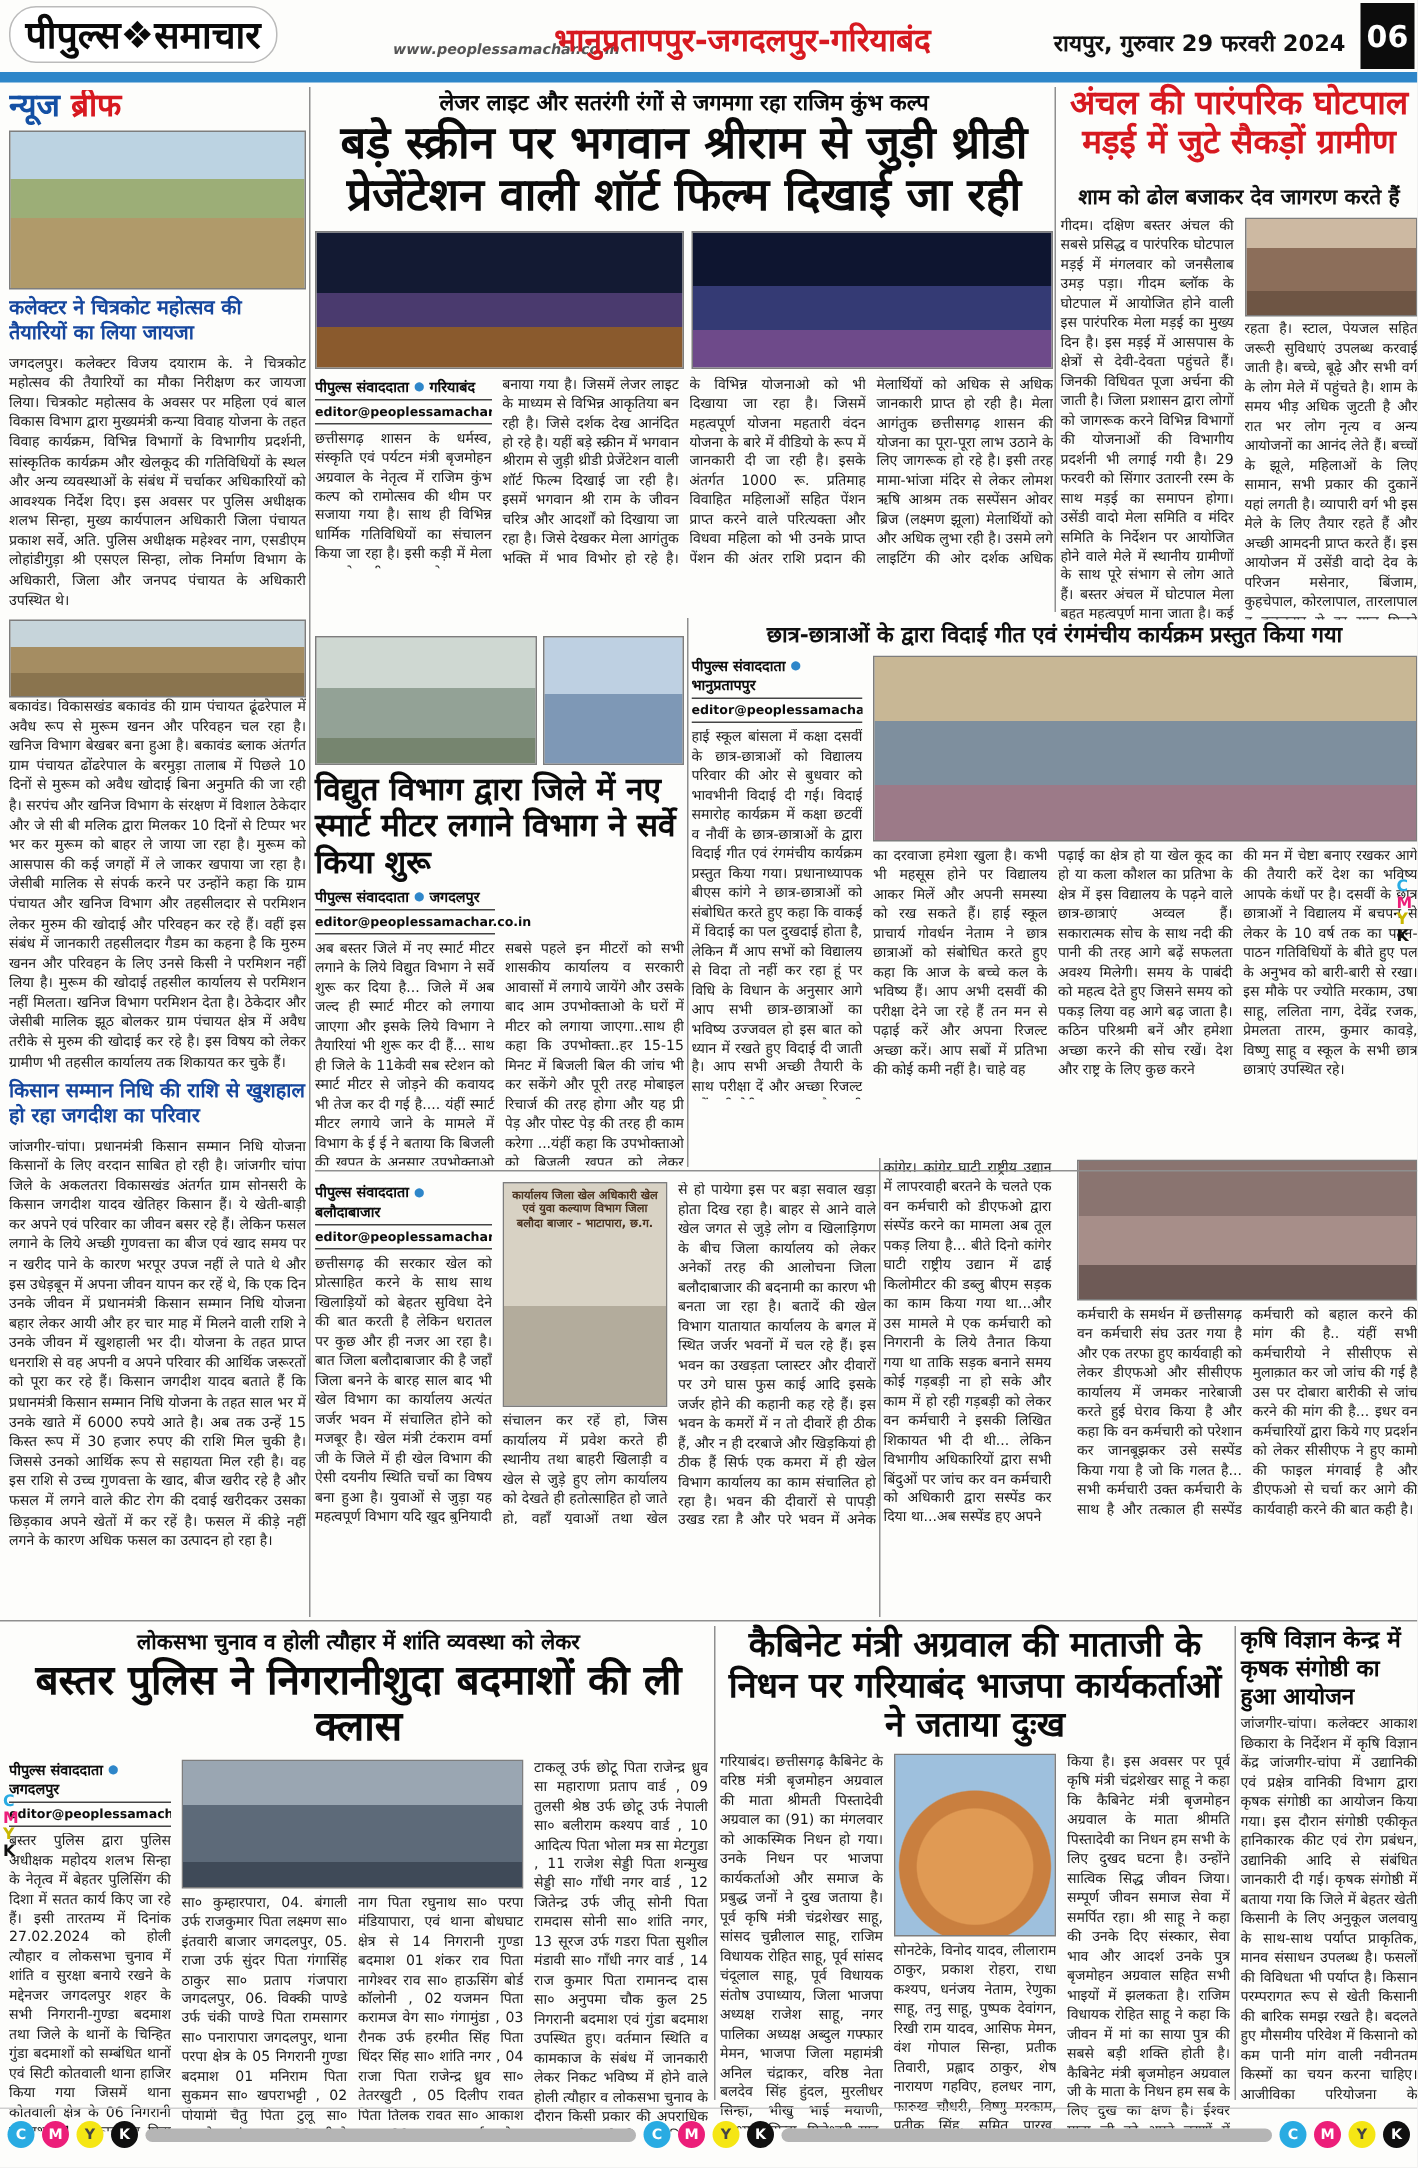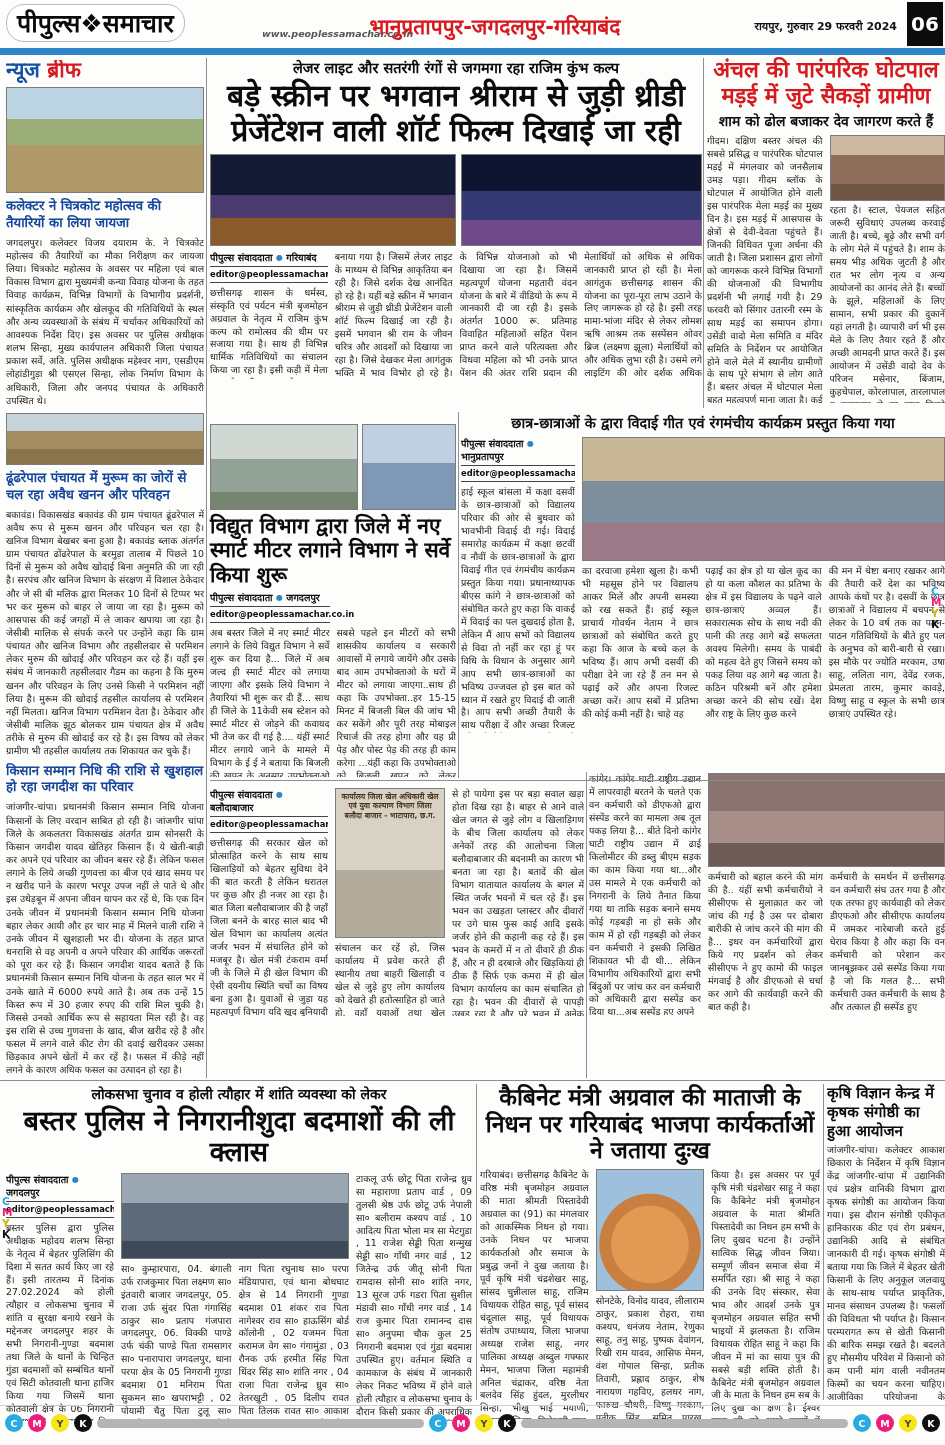--- a/index.html
+++ b/index.html
@@ -7,21 +7,21 @@
         font-family:"DejaVu Sans",sans-serif;color:#161616;}
   .abs{position:absolute;}
   .vline{position:absolute;width:1px;background:#8f8f8f;}
   .hline{position:absolute;height:1px;background:#8f8f8f;}
 
   
   .logo{font-size:25px;font-weight:800;color:#0a0a0a;letter-spacing:0;line-height:1;}
   .logo-box{border:1px solid #bbb;padding:6px 10px 5px;background:#fff;display:inline-block;}
   .site{font-size:9.5px;color:#555;font-weight:600;}
   .edition{font-size:21px;font-weight:800;color:#d71920;text-align:center;line-height:1.1;}
-  .dateline{font-size:11px;font-weight:700;color:#111;}
+  .dateline{font-size:15px;font-weight:700;color:#111;}
   .pagenum{background:#0c0c0c;color:#fff;font-size:20px;font-weight:800;
            width:36px;height:44px;display:flex;align-items:center;justify-content:center;}
   .bluebar{background:#2e86c9;}
 
   
   .kicker{font-weight:700;text-align:center;color:#0b0b0b;}
   .headline{font-weight:800;color:#0b0b0b;text-align:center;line-height:1.16;margin:0;}
   .headline.red{color:#d71920;}
   .subhead{font-weight:700;text-align:center;color:#101010;}
   .coltext{font-size:9.4px;line-height:1.38;text-align:justify;overflow:hidden;color:#1b1b1b;}
@@ -83,21 +83,20 @@
 
   <aside class="abs vcol" style="left:6px;top:60px;width:198px;height:1018px;">
     <div class="nb-title">
       <span class="blue">न्यूज</span>
       <span class="red">ब्रीफ</span>
     </div>
     <div class="photo ph-field" style="height:106px;margin-top:6px;flex:none;"></div>
     <div class="nb-head">कलेक्टर ने चित्रकोट महोत्सव की तैयारियों का लिया जायजा</div>
     <div class="nb-body" style="flex:none;">जगदलपुर। कलेक्टर विजय दयाराम के. ने चित्रकोट महोत्सव की तैयारियों का मौका निरीक्षण कर जायजा लिया। चित्रकोट महोत्सव के अवसर पर महिला एवं बाल विकास विभाग द्वारा मुख्यमंत्री कन्या विवाह योजना के तहत विवाह कार्यक्रम, विभिन्न विभागों के विभागीय प्रदर्शनी, सांस्कृतिक कार्यक्रम और खेलकूद की गतिविधियों के स्थल और अन्य व्यवस्थाओं के संबंध में चर्चाकर अधिकारियों को आवश्यक निर्देश दिए। इस अवसर पर पुलिस अधीक्षक शलभ सिन्हा, मुख्य कार्यपालन अधिकारी जिला पंचायत प्रकाश सर्वे, अति. पुलिस अधीक्षक महेश्वर नाग, एसडीएम लोहांडीगुड़ा श्री एसएल सिन्हा, लोक निर्माण विभाग के अधिकारी, जिला और जनपद पंचायत के अधिकारी उपस्थित थे।</div>
     <div class="photo ph-trucks" style="height:52px;margin-top:6px;flex:none;"></div>
-    <div class="nb-head">ढूंढरेपाल पंचायत में मुरूम का जोरों से चल रहा अवैध खनन और परिवहन</div>
     <div class="nb-body" style="flex:none;">बकावंड। विकासखंड बकावंड की ग्राम पंचायत ढूंढरेपाल में अवैध रूप से मुरूम खनन और परिवहन चल रहा है। खनिज विभाग बेखबर बना हुआ है। बकावंड ब्लाक अंतर्गत ग्राम पंचायत ढोंढरेपाल के बरमुड़ा तालाब में पिछले 10 दिनों से मुरूम को अवैध खोदाई बिना अनुमति की जा रही है। सरपंच और खनिज विभाग के संरक्षण में विशाल ठेकेदार और जे सी बी मलिक द्वारा मिलकर 10 दिनों से टिप्पर भर भर कर मुरूम को बाहर ले जाया जा रहा है। मुरूम को आसपास की कई जगहों में ले जाकर खपाया जा रहा है। जेसीबी मालिक से संपर्क करने पर उन्होंने कहा कि ग्राम पंचायत और खनिज विभाग और तहसीलदार से परमिशन लेकर मुरुम की खोदाई और परिवहन कर रहे हैं। वहीं इस संबंध में जानकारी तहसीलदार गैडम का कहना है कि मुरुम खनन और परिवहन के लिए उनसे किसी ने परमिशन नहीं लिया है। मुरूम की खोदाई तहसील कार्यालय से परमिशन नहीं मिलता। खनिज विभाग परमिशन देता है। ठेकेदार और जेसीबी मालिक झूठ बोलकर ग्राम पंचायत क्षेत्र में अवैध तरीके से मुरुम की खोदाई कर रहे है। इस विषय को लेकर ग्रामीण भी तहसील कार्यालय तक शिकायत कर चुके हैं।</div>
     <div class="nb-head">किसान सम्मान निधि की राशि से खुशहाल हो रहा जगदीश का परिवार</div>
     <div class="nb-body" style="flex:1;overflow:hidden;">जांजगीर-चांपा। प्रधानमंत्री किसान सम्मान निधि योजना किसानों के लिए वरदान साबित हो रही है। जांजगीर चांपा जिले के अकलतरा विकासखंड अंतर्गत ग्राम सोनसरी के किसान जगदीश यादव खेतिहर किसान हैं। ये खेती-बाड़ी कर अपने एवं परिवार का जीवन बसर रहे हैं। लेकिन फसल लगाने के लिये अच्छी गुणवत्ता का बीज एवं खाद समय पर न खरीद पाने के कारण भरपूर उपज नहीं ले पाते थे और इस उधेड़बून में अपना जीवन यापन कर रहें थे, कि एक दिन उनके जीवन में प्रधानमंत्री किसान सम्मान निधि योजना बहार लेकर आयी और हर चार माह में मिलने वाली राशि ने उनके जीवन में खुशहाली भर दी। योजना के तहत प्राप्त धनराशि से वह अपनी व अपने परिवार की आर्थिक जरूरतों को पूरा कर रहे हैं। किसान जगदीश यादव बताते हैं कि प्रधानमंत्री किसान सम्मान निधि योजना के तहत साल भर में उनके खाते में 6000 रुपये आते है। अब तक उन्हें 15 किस्त रूप में 30 हजार रुपए की राशि मिल चुकी है। जिससे उनको आर्थिक रूप से सहायता मिल रही है। वह इस राशि से उच्च गुणवत्ता के खाद, बीज खरीद रहे है और फसल में लगने वाले कीट रोग की दवाई खरीदकर उसका छिड़काव अपने खेतों में कर रहें है। फसल में कीड़े नहीं लगने के कारण अधिक फसल का उत्पादन हो रहा है।</div>
   </aside>
 
   <section class="abs" style="left:210px;top:57px;width:492px;height:350px;">
     <div class="kicker" style="font-size:14.5px;">लेजर लाइट और सतरंगी रंगों से जगमगा रहा राजिम कुंभ कल्प</div>
     <h1 class="headline" style="font-size:30px;margin-top:2px;">बड़े स्क्रीन पर भगवान श्रीराम से जुड़ी थ्रीडी प्रेजेंटेशन वाली शॉर्ट फिल्म दिखाई जा रही</h1>
     <div style="display:flex;gap:5px;margin-top:5px;height:92px;">
       <div class="photo ph-night1" style="flex:1.02;"></div>
@@ -114,21 +113,21 @@
         <div class="coltext" style="flex:1;">छत्तीसगढ़ शासन के धर्मस्व, संस्कृति एवं पर्यटन मंत्री बृजमोहन अग्रवाल के नेतृत्व में राजिम कुंभ कल्प को रामोत्सव की थीम पर सजाया गया है। साथ ही विभिन्न धार्मिक गतिविधियों का संचालन किया जा रहा है। इसी कड़ी में मेला स्थल के नदी तट पर लेजर लाइट प्रदर्शन के लिए संरचना</div>
       </div>
       <div class="coltext">बनाया गया है। जिसमें लेजर लाइट के माध्यम से विभिन्न आकृतिया बन रही है। जिसे दर्शक देख आनंदित हो रहे है। यहीं बड़े स्क्रीन में भगवान श्रीराम से जुड़ी थ्रीडी प्रेजेंटेशन वाली शॉर्ट फिल्म दिखाई जा रही है। इसमें भगवान श्री राम के जीवन चरित्र और आदर्शों को दिखाया जा रहा है। जिसे देखकर मेला आगंतुक भक्ति में भाव विभोर हो रहे है। इसी के साथ शॉर्ट वीडियो के माध्यम से छत्तीसगढ़ शासन</div>
       <div class="coltext">के विभिन्न योजनाओ को भी दिखाया जा रहा है। जिसमें महत्वपूर्ण योजना महतारी वंदन योजना के बारे में वीडियो के रूप में जानकारी दी जा रही है। इसके अंतर्गत 1000 रू. प्रतिमाह विवाहित महिलाओं सहित पेंशन प्राप्त करने वाले परित्यक्ता और विधवा महिला को भी उनके प्राप्त पेंशन की अंतर राशि प्रदान की जायेगी। इसी के साथ अन्य योजनाओ की जानकारी दी जा रही है। जिसे मेला घूमने आये</div>
       <div class="coltext">मेलार्थियों को अधिक से अधिक जानकारी प्राप्त हो रही है। मेला आगंतुक छत्तीसगढ़ शासन की योजना का पूरा-पूरा लाभ उठाने के लिए जागरूक हो रहे है। इसी तरह मामा-भांजा मंदिर से लेकर लोमश ऋषि आश्रम तक सस्पेंसन ओवर ब्रिज (लक्ष्मण झूला) मेलार्थियों को और अधिक लुभा रही है। उसमे लगे लाइटिंग की ओर दर्शक अधिक आकर्षक हो रहे है।</div>
     </div>
   </section>
 
   <section class="abs" style="left:707px;top:57px;width:238px;height:352px;">
     <h2 class="headline red" style="font-size:22px;">अंचल की पारंपरिक घोटपाल मड़ई में जुटे सैकड़ों ग्रामीण</h2>
-    <div class="subhead" style="font-size:14px;margin-top:3px;">शाम को ढोल बजाकर देव जागरण करते हैं</div>
+    <div class="subhead" style="font-size:14px;margin-top:13px;">शाम को ढोल बजाकर देव जागरण करते हैं</div>
     <div class="cols" style="margin-top:5px;height:268px;">
       <div class="coltext">गीदम। दक्षिण बस्तर अंचल की सबसे प्रसिद्ध व पारंपरिक घोटपाल मड़ई में मंगलवार को जनसैलाब उमड़ पड़ा। गीदम ब्लॉक के घोटपाल में आयोजित होने वाली इस पारंपरिक मेला मड़ई का मुख्य दिन है। इस मड़ई में आसपास के क्षेत्रों से देवी-देवता पहुंचते हैं। जिनकी विधिवत पूजा अर्चना की जाती है। जिला प्रशासन द्वारा लोगों को जागरूक करने विभिन्न विभागों की योजनाओं की विभागीय प्रदर्शनी भी लगाई गयी है। 29 फरवरी को सिंगार उतारनी रस्म के साथ मड़ई का समापन होगा। उसेंडी वादो मेला समिति व मंदिर समिति के निर्देशन पर आयोजित होने वाले मेले में स्थानीय ग्रामीणों के साथ पूरे संभाग से लोग आते हैं। बस्तर अंचल में घोटपाल मेला बहुत महत्वपूर्ण माना जाता है। कई माह पूर्व से इसकी तैयारी की जाती है। जिला प्रशासन भी मेले के लिए मुस्तैद</div>
       <div class="vcol">
         <div class="photo ph-crowd" style="height:66px;flex:none;margin-bottom:3px;"></div>
         <div class="coltext" style="flex:1;">रहता है। स्टाल, पेयजल सहित जरूरी सुविधाएं उपलब्ध करवाई जाती है। बच्चे, बूढ़े और सभी वर्ग के लोग मेले में पहुंचते है। शाम के समय भीड़ अधिक जुटती है और रात भर लोग नृत्य व अन्य आयोजनों का आनंद लेते हैं। बच्चों के झूले, महिलाओं के लिए सामान, सभी प्रकार की दुकानें यहां लगती है। व्यापारी वर्ग भी इस मेले के लिए तैयार रहते हैं और अच्छी आमदनी प्राप्त करते हैं। इस आयोजन में उसेंडी वादो देव के परिजन मसेनार, बिंजाम, कुहचेपाल, कोरलापाल, तारलापाल व कटुलनार से हर साल मिलने पहुंचते हैं।</div>
       </div>
     </div>
   </section>
 
   <section class="abs" style="left:461px;top:410px;width:484px;height:368px;">
@@ -189,27 +188,27 @@
         <div class="photo ph-wall" style="height:150px;flex:none;margin-bottom:4px;">
           <div class="ph-caption-inset">कार्यालय जिला खेल अधिकारी खेल एवं युवा कल्याण विभाग जिला बलौदा बाजार - भाटापारा, छ.ग.</div>
         </div>
         <div class="coltext" style="flex:1;">संचालन कर रहें हो, जिस कार्यालय में प्रवेश करते ही स्थानीय तथा बाहरी खिलाड़ी व खेल से जुड़े हुए लोग कार्यालय को देखते ही हतोत्साहित हो जाते हो, वहाँ युवाओं तथा खेल प्रतिभाओं का उचित विकास किस तरह</div>
       </div>
       <div class="coltext" style="flex:1;">से हो पायेगा इस पर बड़ा सवाल खड़ा होता दिख रहा है। बाहर से आने वाले खेल जगत से जुड़े लोग व खिलाड़िगण के बीच जिला कार्यालय को लेकर अनेकों तरह की आलोचना जिला बलौदाबाजार की बदनामी का कारण भी बनता जा रहा है। बतादें की खेल विभाग यातायात कार्यालय के बगल में स्थित जर्जर भवनों में चल रहे हैं। इस भवन का उखड़ता प्लास्टर और दीवारों पर उगे घास फुस काई आदि इसके जर्जर होने की कहानी कह रहे हैं। इस भवन के कमरों में न तो दीवारें ही ठीक हैं, और न ही दरबाजे और खिड़कियां ही ठीक हैं सिर्फ एक कमरा में ही खेल विभाग कार्यालय का काम संचालित हो रहा है। भवन की दीवारों से पापड़ी उखड़ रहा है और पूरे भवन में अनेक जगह दरारे पड़ गई हैं।</div>
     </div>
   </section>
 
   <section class="abs" style="left:589px;top:768px;width:356px;height:310px;">
-    <div style="display:flex;gap:7px;margin-top:5px;height:242px;">
+    <div style="display:flex;gap:17px;margin-top:5px;height:242px;">
       <div class="coltext" style="width:112px;flex:none;">कांगेर। कांगेर घाटी राष्ट्रीय उद्यान में लापरवाही बरतने के चलते एक वन कर्मचारी को डीएफओ द्वारा संस्पेंड करने का मामला अब तूल पकड़ लिया है... बीते दिनो कांगेर घाटी राष्ट्रीय उद्यान में ढाई किलोमीटर की डब्लु बीएम सड़क का काम किया गया था...और उस मामले मे एक कर्मचारी को निगरानी के लिये तैनात किया गया था ताकि सड़क बनाने समय कोई गड़बड़ी ना हो सके और काम में हो रही गड़बड़ी को लेकर वन कर्मचारी ने इसकी लिखित शिकायत भी दी थी... लेकिन विभागीय अधिकारियों द्वारा सभी बिंदुओं पर जांच कर वन कर्मचारी को अधिकारी द्वारा सस्पेंड कर दिया था...अब सस्पेंड हुए अपने</div>
       <div class="vcol" style="flex:1;">
         <div class="photo ph-protest" style="height:94px;flex:none;margin-bottom:4px;"></div>
         <div class="cols" style="flex:1;">
+          <div class="coltext">कर्मचारी के समर्थन में छत्तीसगढ़ वन कर्मचारी संघ उतर गया है और एक तरफा हुए कार्यवाही को लेकर डीएफओ और सीसीएफ कार्यालय में जमकर नारेबाजी करते हुई घेराव किया है और कहा कि वन कर्मचारी को परेशान कर जानबूझकर उसे सस्पेंड किया गया है जो कि गलत है... सभी कर्मचारी उक्त कर्मचारी के साथ है और तत्काल ही सस्पेंड हुए</div>
           <div class="coltext">कर्मचारी को बहाल करने की मांग की है.. यंहीं सभी कर्मचारीयो ने सीसीएफ से मुलाक़ात कर जो जांच की गई है उस पर दोबारा बारीकी से जांच करने की मांग की है... इधर वन कर्मचारियों द्वारा किये गए प्रदर्शन को लेकर सीसीएफ ने हुए कामो की फाइल मंगवाई है और डीएफओ से चर्चा कर आगे की कार्यवाही करने की बात कही है।</div>
-          <div class="coltext">कर्मचारी के समर्थन में छत्तीसगढ़ वन कर्मचारी संघ उतर गया है और एक तरफा हुए कार्यवाही को लेकर डीएफओ और सीसीएफ कार्यालय में जमकर नारेबाजी करते हुई घेराव किया है और कहा कि वन कर्मचारी को परेशान कर जानबूझकर उसे सस्पेंड किया गया है जो कि गलत है... सभी कर्मचारी उक्त कर्मचारी के साथ है और तत्काल ही सस्पेंड हुए</div>
         </div>
       </div>
     </div>
   </section>
 
   <section class="abs" style="left:6px;top:1084px;width:466px;height:318px;">
     <div class="kicker" style="font-size:14px;">लोकसभा चुनाव व होली त्यौहार में शांति व्यवस्था को लेकर</div>
     <h2 class="headline" style="font-size:27px;margin-top:2px;">बस्तर पुलिस ने निगरानीशुदा बदमाशों की ली क्लास</h2>
     <div style="display:flex;gap:7px;margin-top:5px;height:248px;">
       <div class="vcol" style="width:108px;flex:none;">

